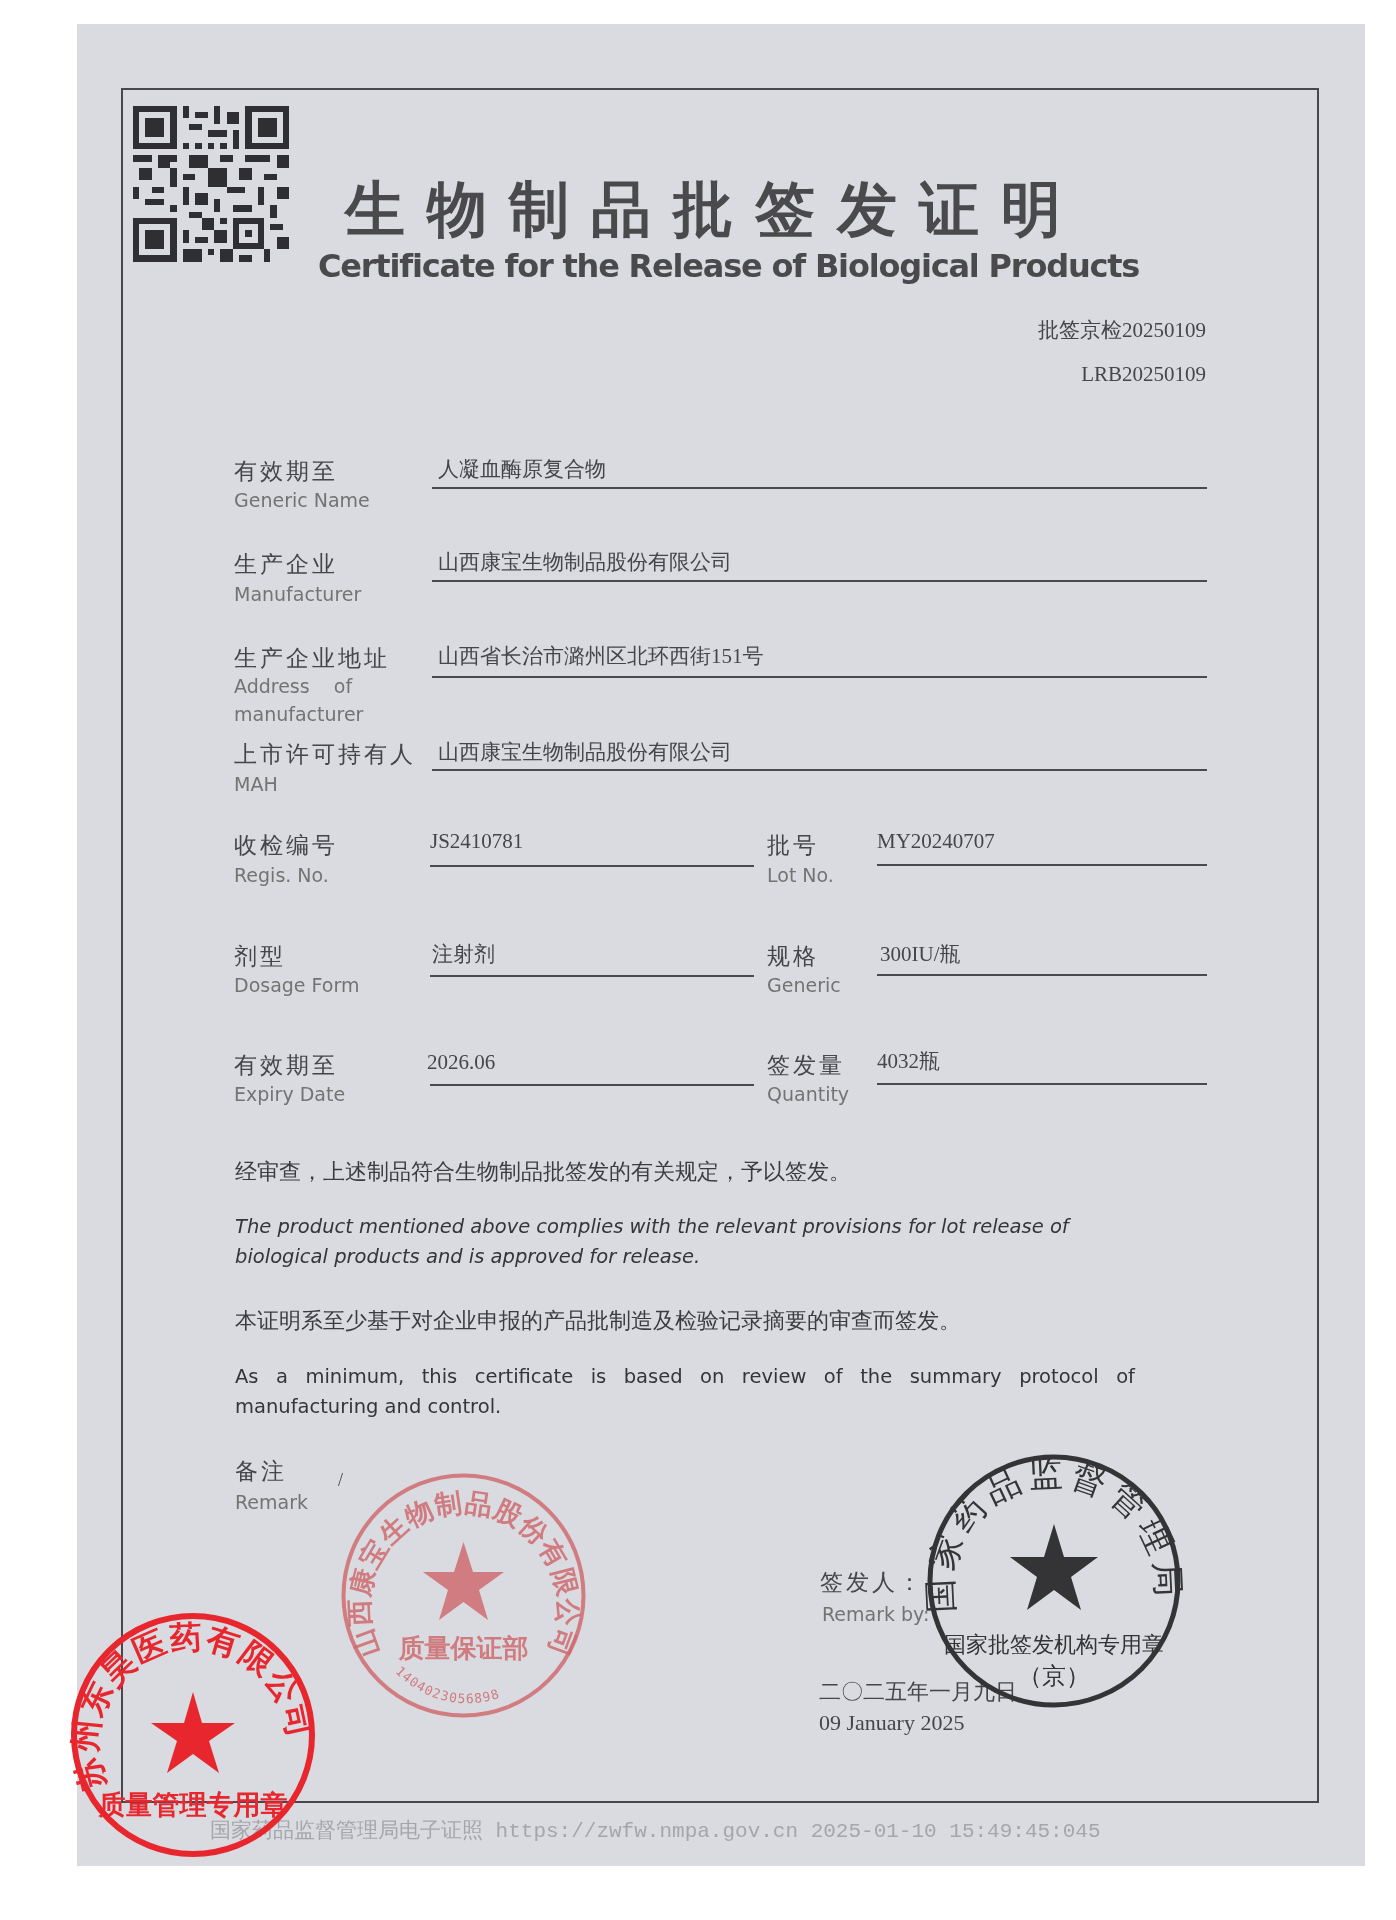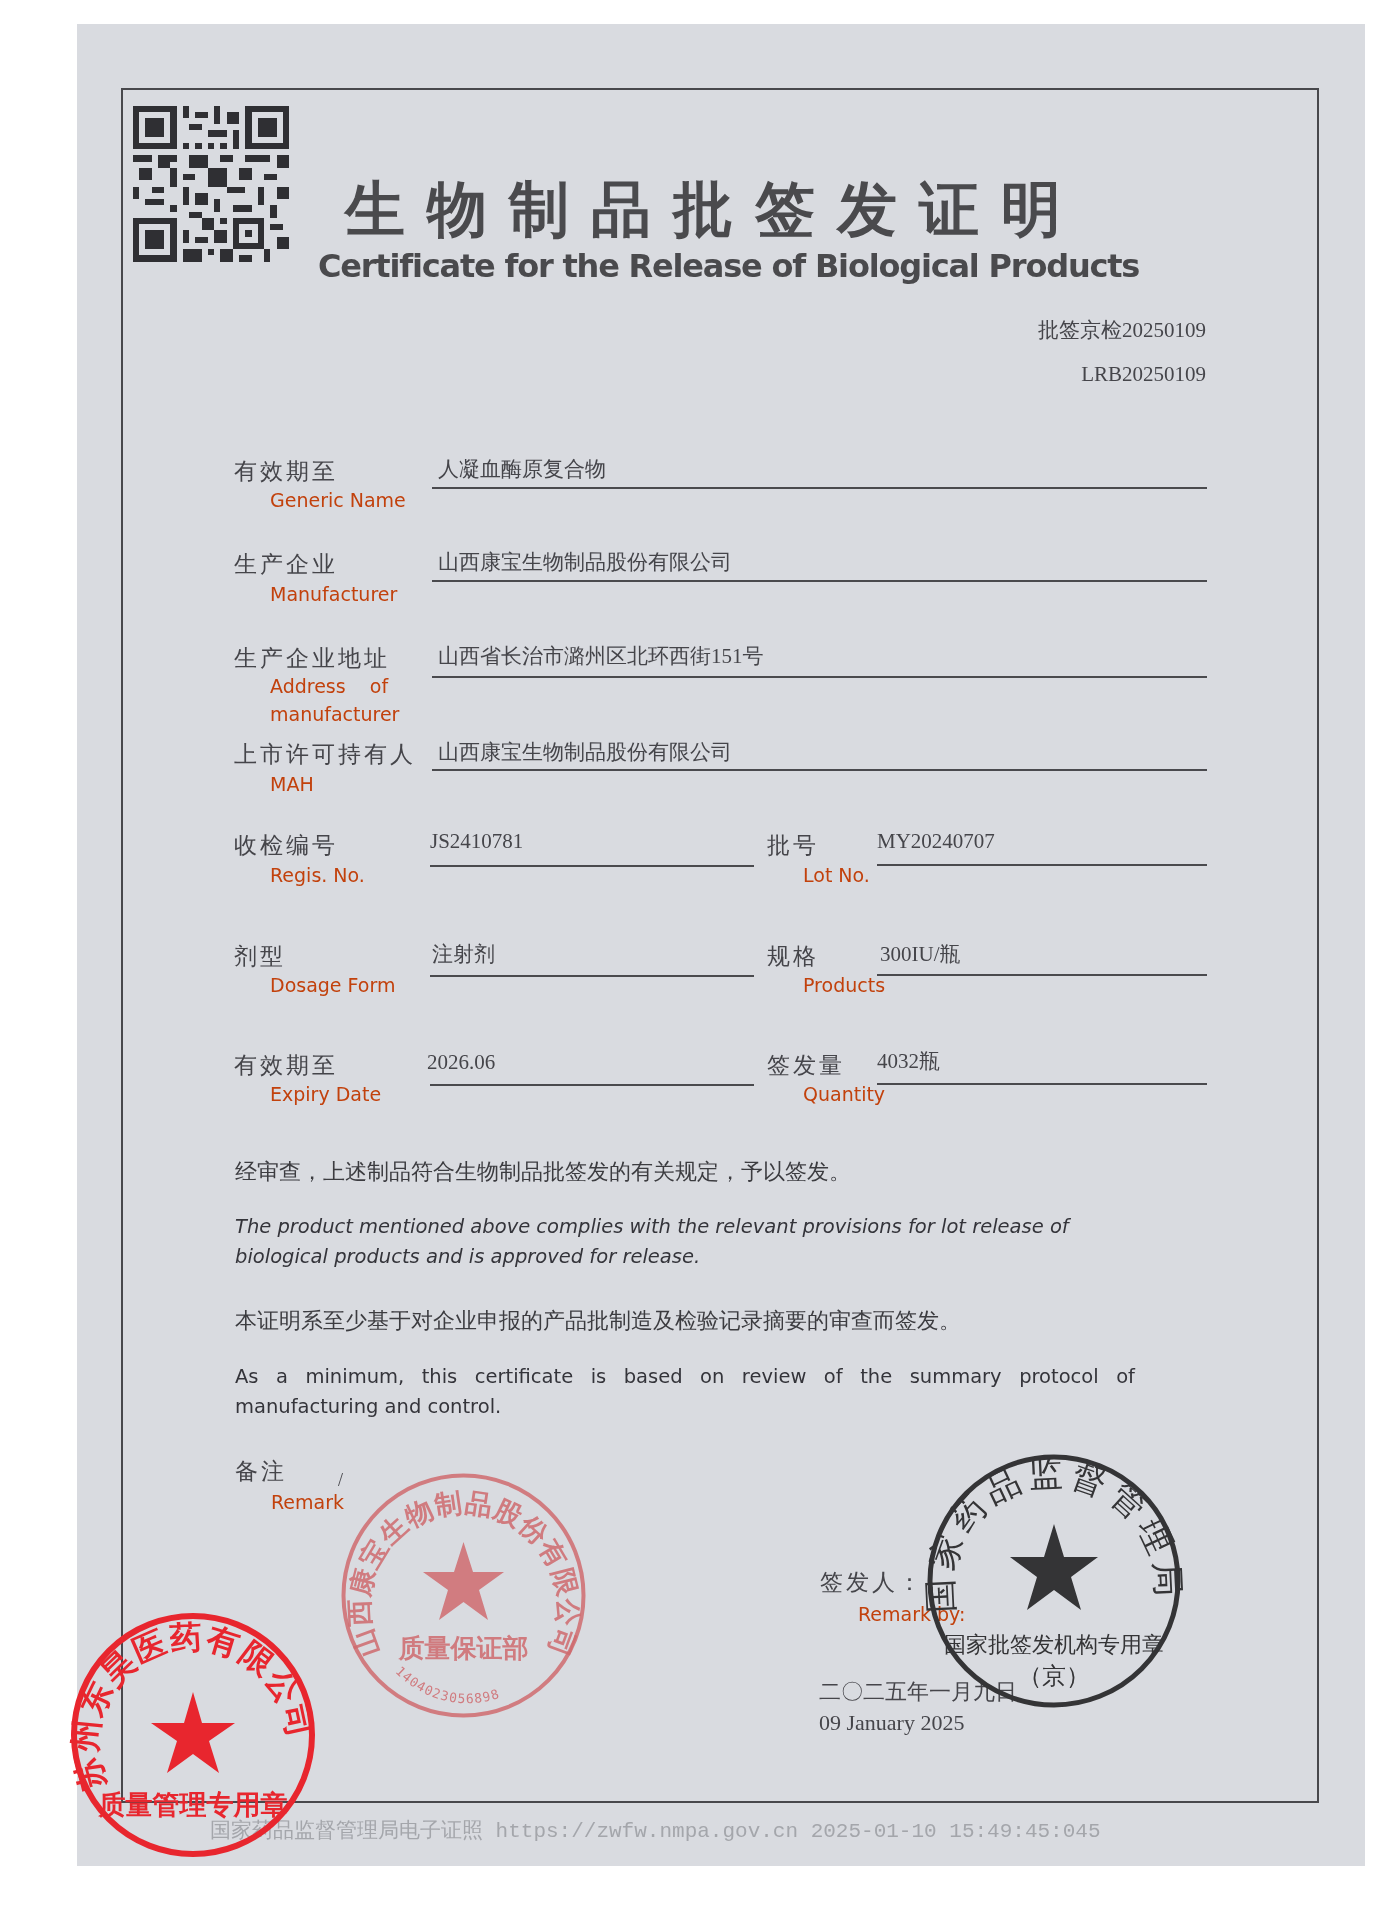--- a/index.html
+++ b/index.html
@@ -24,21 +24,21 @@
   .title-cn {
     left: 345px; top: 170px; font-family: "DejaVu Sans", sans-serif; font-weight: bold;
     font-size: 60px; letter-spacing: 22px; color: #4a4a4d;
   }
   .title-en {
     left: 318px; top: 247px; font-family: "DejaVu Sans", sans-serif; font-weight: bold;
     font-size: 32px; letter-spacing: -1.2px; color: #4a4a4d;
   }
   .ref { right: 190px; font-size: 21px; color: #45454a; font-family: "Liberation Serif", serif; }
   .lbl-cn { font-size: 23px; letter-spacing: 3px; color: #45454a; }
-  .lbl-en { font-family: "DejaVu Sans", sans-serif; font-size: 19px; color: #c2410c; margin-left: 36px; }
+  .lbl-en { font-family: "DejaVu Sans", sans-serif; font-size: 19px; color: #737373; }
   .val { font-size: 21px; color: #45454a; font-family: "Liberation Serif", serif; }
   .uline { position: absolute; height: 2px; background: #4a4a4e; }
   .para-cn { font-size: 22px; color: #3c3c40; }
   .para-en { font-family: "DejaVu Sans", sans-serif; font-size: 19.5px; color: #34343a; line-height: 30px; white-space: normal; }
   .footer { font-family: "Liberation Mono", "DejaVu Sans Mono", monospace; font-size: 21px; color: #a4a6ab; }
   .stamp { position: absolute; border-radius: 50%; box-sizing: border-box; }
   .stamp svg { position: absolute; left: 0; top: 0; }
 </style>
 </head>
 <body>
@@ -148,21 +148,21 @@
 <div class="abs lbl-cn" style="left:767px; top:830px;text-align:right;">批号</div>
 <div class="abs lbl-en" style="left:767px; top:864px;">Lot No.</div>
 <div class="abs val" style="left:877px; top:829px;">MY20240707</div>
 <div class="uline" style="left:877px; top:864px; width:330px;"></div>
 
 <div class="abs lbl-cn" style="left:234px; top:941px;">剂型</div>
 <div class="abs lbl-en" style="left:234px; top:974px;">Dosage Form</div>
 <div class="abs val" style="left:432px; top:940px;">注射剂</div>
 <div class="uline" style="left:430px; top:975px; width:324px;"></div>
 <div class="abs lbl-cn" style="left:767px; top:941px;">规格</div>
-<div class="abs lbl-en" style="left:767px; top:974px;">Products</div>
+<div class="abs lbl-en" style="left:767px; top:974px;">Generic</div>
 <div class="abs val" style="left:880px; top:940px;">300IU/瓶</div>
 <div class="uline" style="left:877px; top:974px; width:330px;"></div>
 
 <div class="abs lbl-cn" style="left:234px; top:1050px;">有效期至</div>
 <div class="abs lbl-en" style="left:234px; top:1083px;">Expiry Date</div>
 <div class="abs val" style="left:427px; top:1050px;">2026.06</div>
 <div class="uline" style="left:430px; top:1084px; width:324px;"></div>
 <div class="abs lbl-cn" style="left:767px; top:1050px;">签发量</div>
 <div class="abs lbl-en" style="left:767px; top:1083px;">Quantity</div>
 <div class="abs val" style="left:877px; top:1047px;">4032瓶</div>

